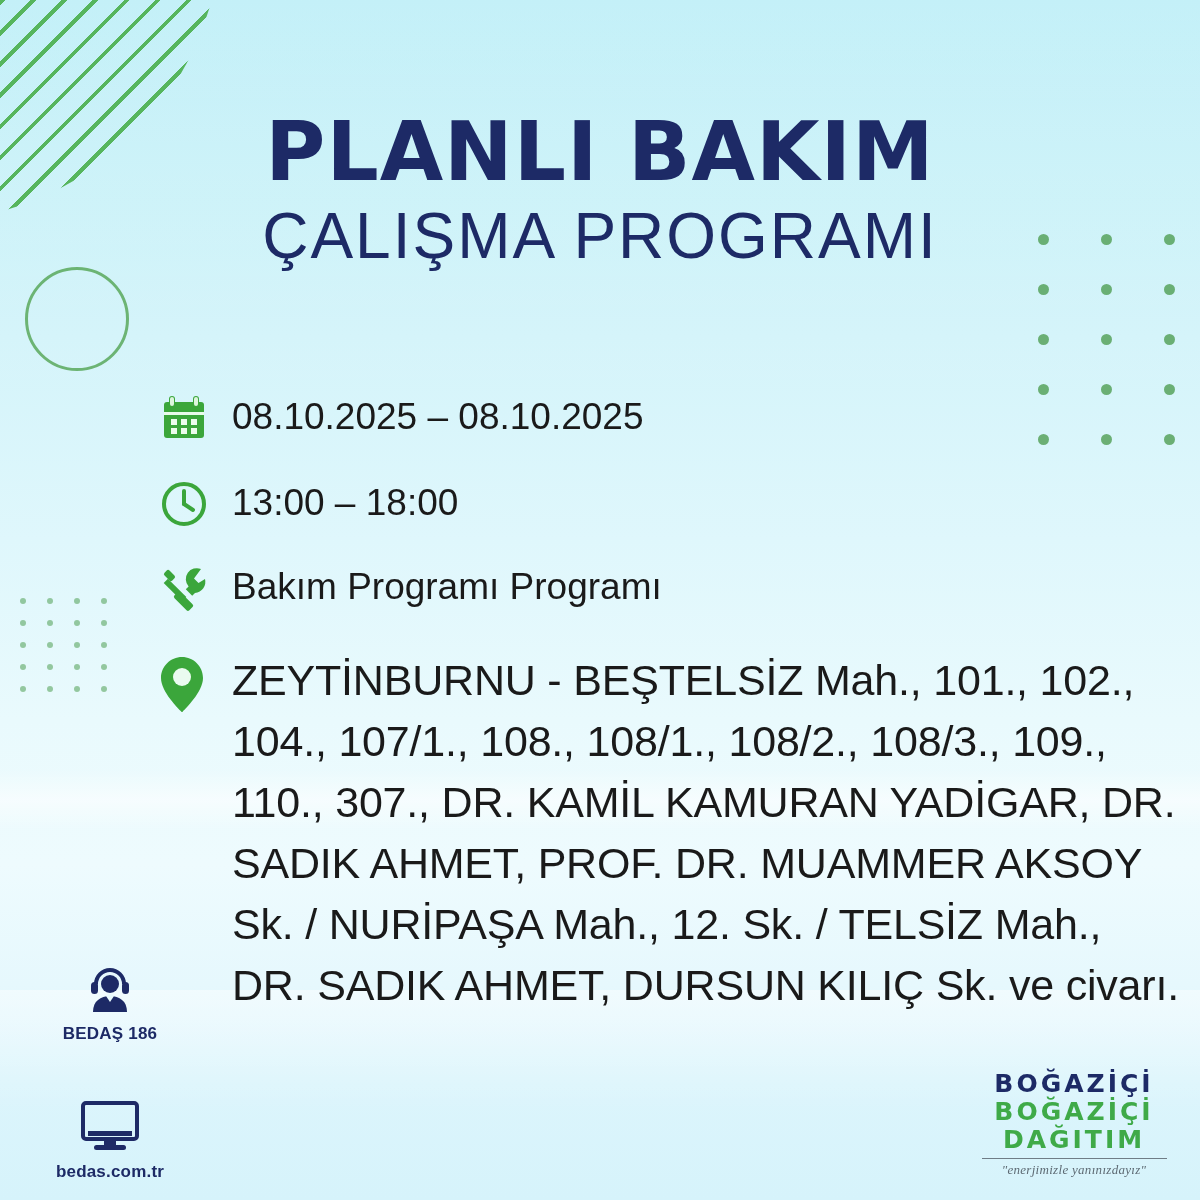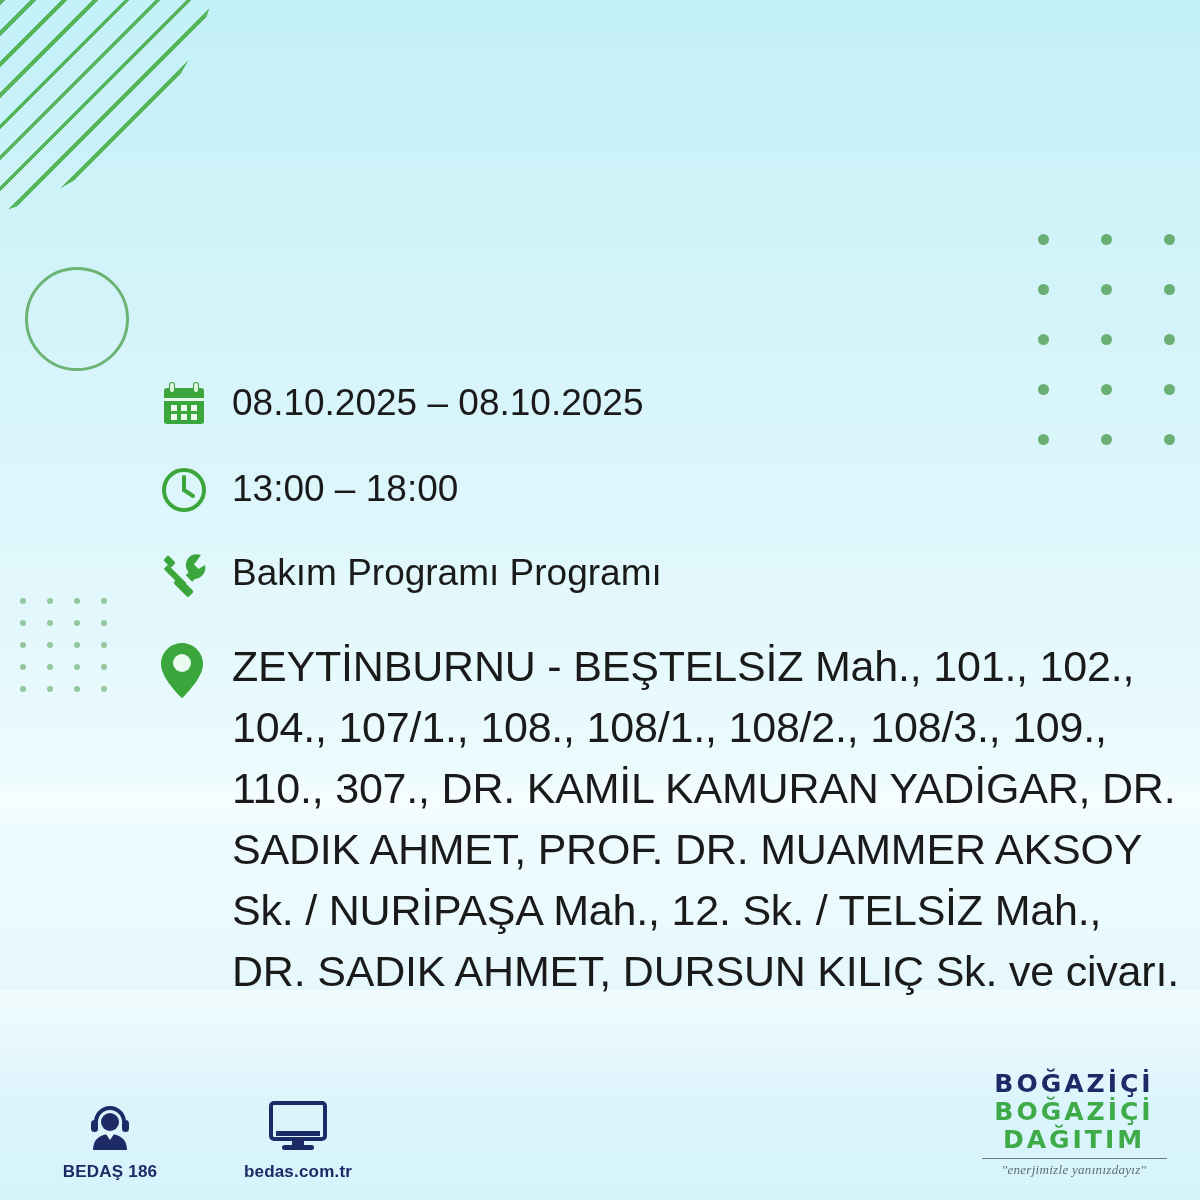--- a/index.html
+++ b/index.html
@@ -143,21 +143,21 @@
     letter-spacing: 2px;
     color: #1d2a66;
     margin: 12px 0 0 0;
     white-space: nowrap;
   }
 
   
   .info {
     position: absolute;
     left: 160px;
-    top: 378px;
+    top: 392px;
     width: 1020px;
   }
   .info-row {
     display: flex;
     align-items: flex-start;
     margin-bottom: 32px;
   }
   .info-row:last-child { margin-bottom: 0; }
 
   .info-icon {
@@ -188,20 +188,21 @@
   .info-row.work    { margin-bottom: 36px; }
 
   
   .footer-contacts {
     position: absolute;
     left: 40px;
     bottom: 18px;
     display: flex;
     align-items: flex-end;
     gap: 48px;
+    flex-direction: column;
   }
   .contact {
     width: 140px;
     text-align: center;
     color: #1d2a66;
   }
   .contact .cicon {
     height: 62px;
     display: flex;
     align-items: flex-end;
@@ -294,20 +295,24 @@
     <span></span>
       <span></span>
       <span></span>
       <span></span>
     <span></span>
       <span></span>
       <span></span>
       <span></span>
   </div>
 
+  <div class="header">
+    <h1 class="title-main">PLANLI BAKIM</h1>
+    <h2 class="title-sub">ÇALIŞMA PROGRAMI</h2>
+  </div>
 
   <div class="info">
 
     <div class="info-row date">
       <div class="info-icon">
         <svg width="48" height="48" viewBox="0 0 48 48" aria-hidden="true">
           <rect x="4" y="8" width="40" height="36" rx="3" fill="#3ba63b"></rect>
           <rect x="9" y="2" width="6" height="12" rx="3" fill="#3ba63b"></rect>
           <rect x="33" y="2" width="6" height="12" rx="3" fill="#3ba63b"></rect>
           <rect x="10" y="3" width="4" height="9" rx="2" fill="#ddf6dd"></rect>

